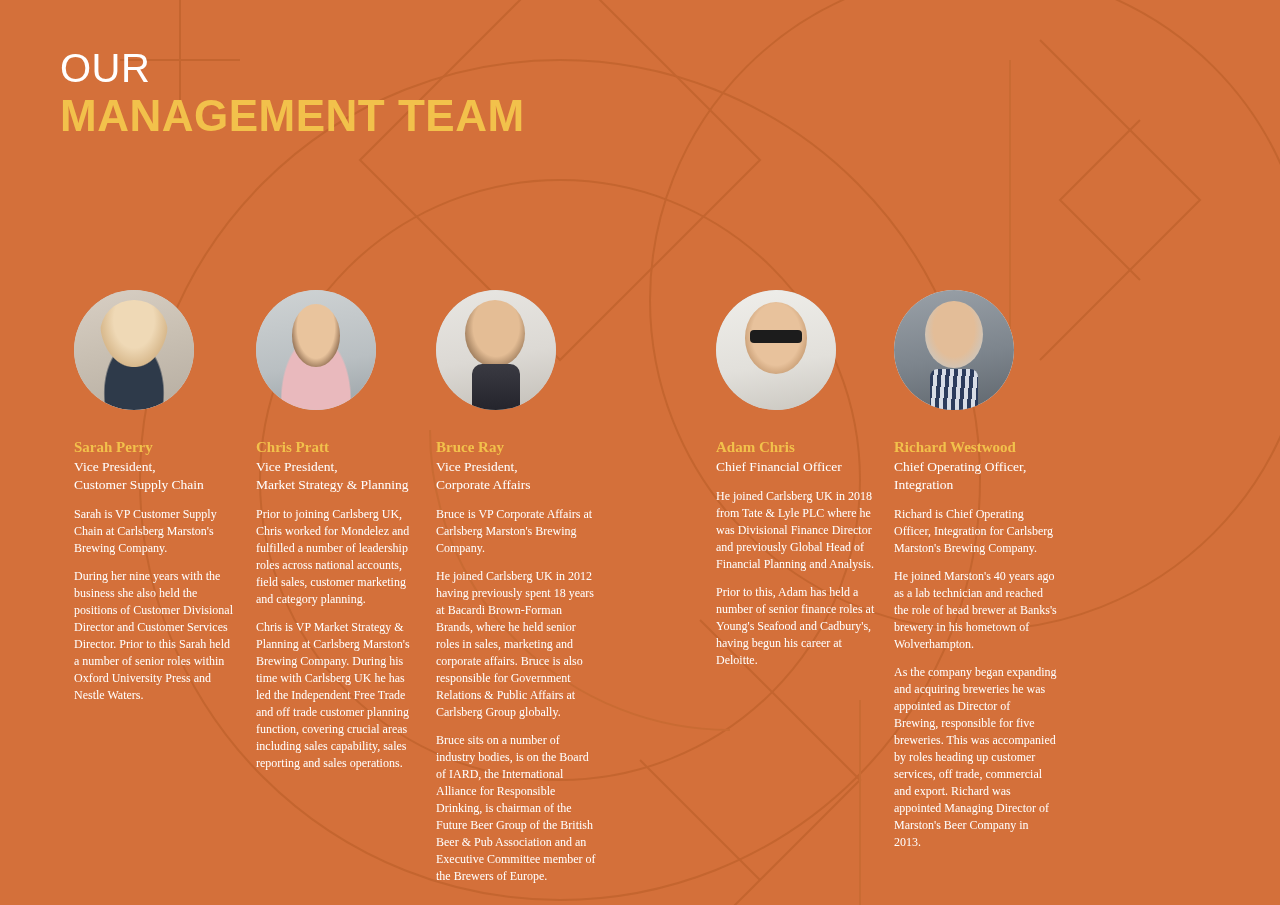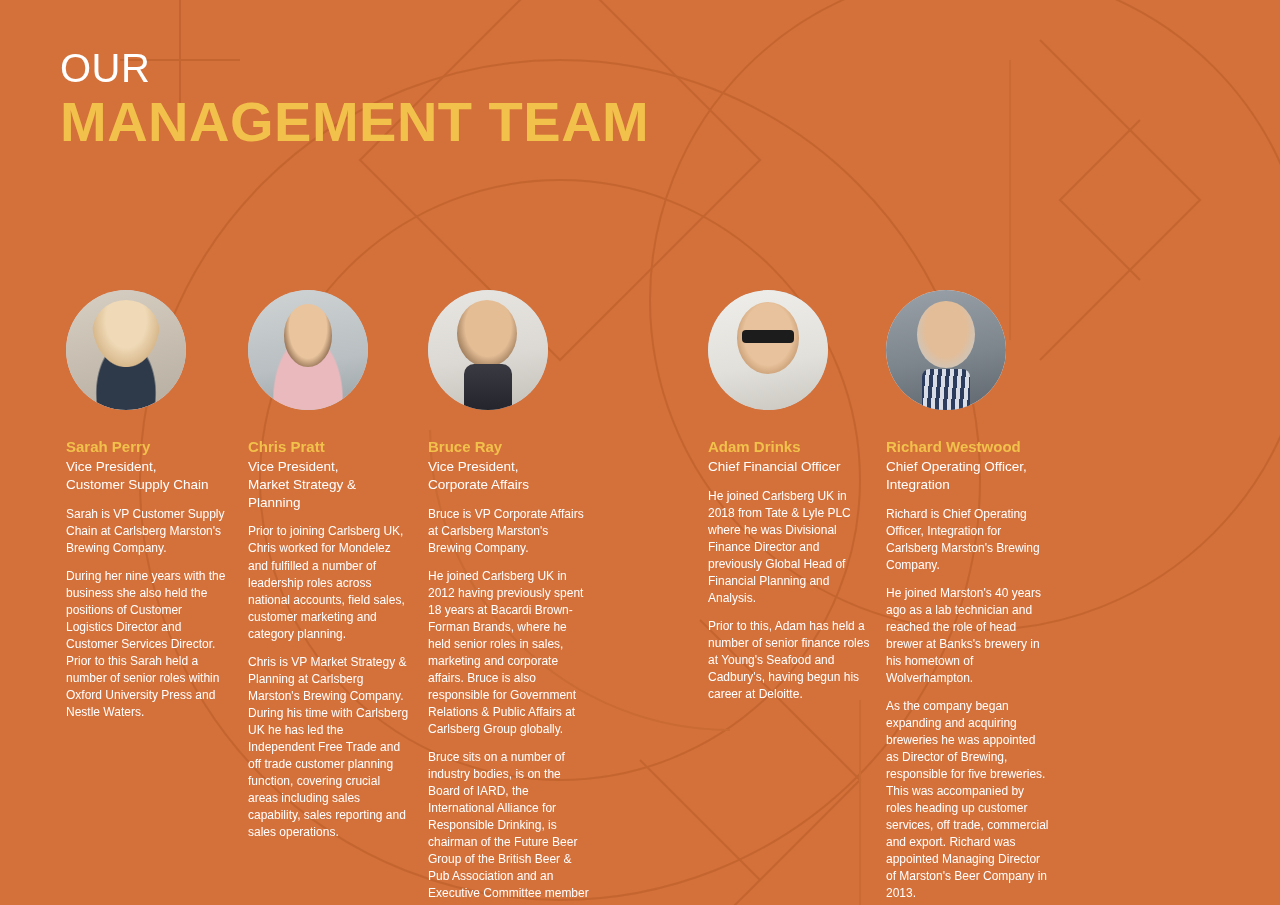--- a/index.html
+++ b/index.html
@@ -36,35 +36,36 @@
   .title-line1 {
     font-size: 40px;
     font-weight: 400;
     letter-spacing: 0.5px;
     color: #ffffff;
     display: block;
     text-transform: uppercase;
   }
 
   .title-line2 {
-    font-size: 56px;
+    font-size: 44px;
     font-weight: 700;
     letter-spacing: 0.5px;
     color: #f2c14b;
     display: block;
     text-transform: uppercase;
     margin-top: 6px;
   }
 
   .people {
     position: absolute;
-    left: 8px;
+    left: 16px;
     top: 290px;
     width: 1052px;
     height: 580px;
+    font-family: Liberation Serif, serif;
   }
 
   .person {
     position: absolute;
     top: 0;
     width: 180px;
   }
 
   .person .photo-wrap {
     width: 120px;
@@ -246,21 +247,21 @@
 
   <div class="person p0 w165">
     <div class="photo-wrap">
       <div class="photo ph-sarah"></div>
     </div>
     <div class="name">Sarah Perry</div>
     <div class="role" style="white-space: pre-line;">Vice President,
 Customer Supply Chain</div>
     <div class="bio">
       <p>Sarah is VP Customer Supply Chain at Carlsberg Marston's Brewing Company.</p>
-      <p>During her nine years with the business she also held the positions of Customer Logistics Director and Customer Services Director. Prior to this Sarah held a number of senior roles within Oxford University Press and Nestle Waters.</p>
+      <p>During her nine years with the business she also held the positions of Customer Divisional Director and Customer Services Director. Prior to this Sarah held a number of senior roles within Oxford University Press and Nestle Waters.</p>
     </div>
   </div>
 
   <div class="person p1 w165">
     <div class="photo-wrap">
       <div class="photo ph-chris"></div>
     </div>
     <div class="name">Chris Pratt</div>
     <div class="role" style="white-space: pre-line;">Vice President,
 Market Strategy &amp; Planning</div>
@@ -281,21 +282,21 @@
       <p>Bruce is VP Corporate Affairs at Carlsberg Marston's Brewing Company.</p>
       <p>He joined Carlsberg UK in 2012 having previously spent 18 years at Bacardi Brown-Forman Brands, where he held senior roles in sales, marketing and corporate affairs. Bruce is also responsible for Government Relations &amp; Public Affairs at Carlsberg Group globally.</p>
       <p>Bruce sits on a number of industry bodies, is on the Board of IARD, the International Alliance for Responsible Drinking, is chairman of the Future Beer Group of the British Beer &amp; Pub Association and an Executive Committee member of the Brewers of Europe.</p>
     </div>
   </div>
 
   <div class="person p3 w165">
     <div class="photo-wrap">
       <div class="photo ph-adam"></div>
     </div>
-    <div class="name">Adam Drinks</div>
+    <div class="name">Adam Chris</div>
     <div class="role" style="white-space: pre-line;">Chief Financial Officer</div>
     <div class="bio">
       <p>He joined Carlsberg UK in 2018 from Tate &amp; Lyle PLC where he was Divisional Finance Director and previously Global Head of Financial Planning and Analysis.</p>
       <p>Prior to this, Adam has held a number of senior finance roles at Young's Seafood and Cadbury's, having begun his career at Deloitte.</p>
     </div>
   </div>
 
   <div class="person p4 w165">
     <div class="photo-wrap">
       <div class="photo ph-richard"></div>

